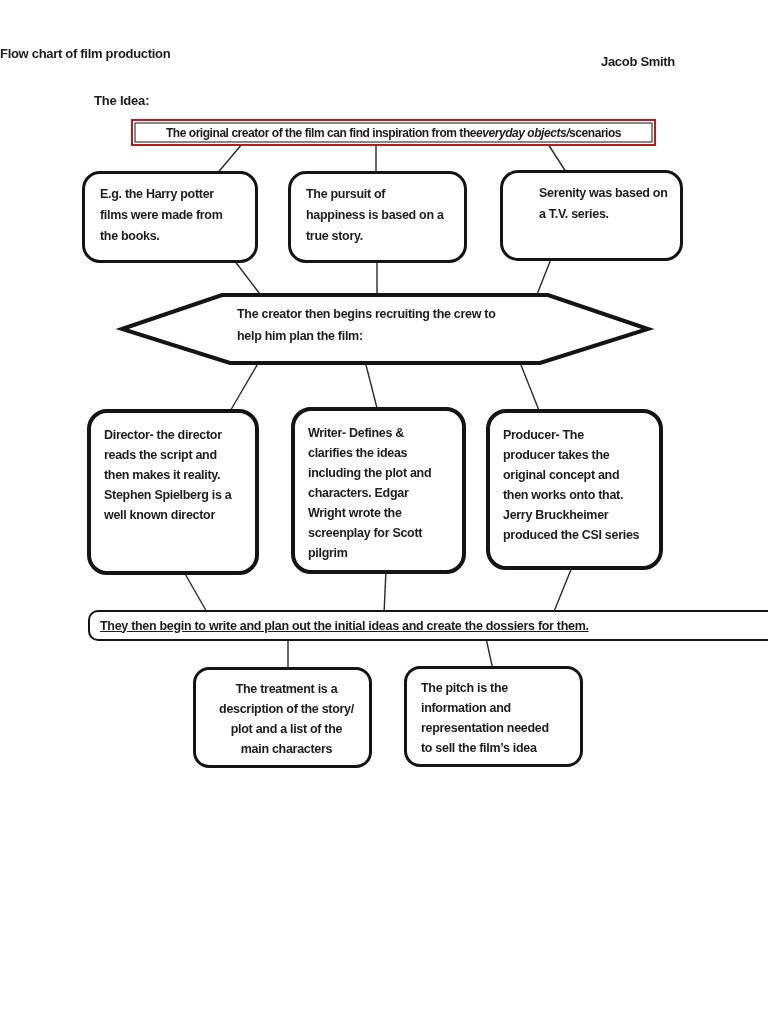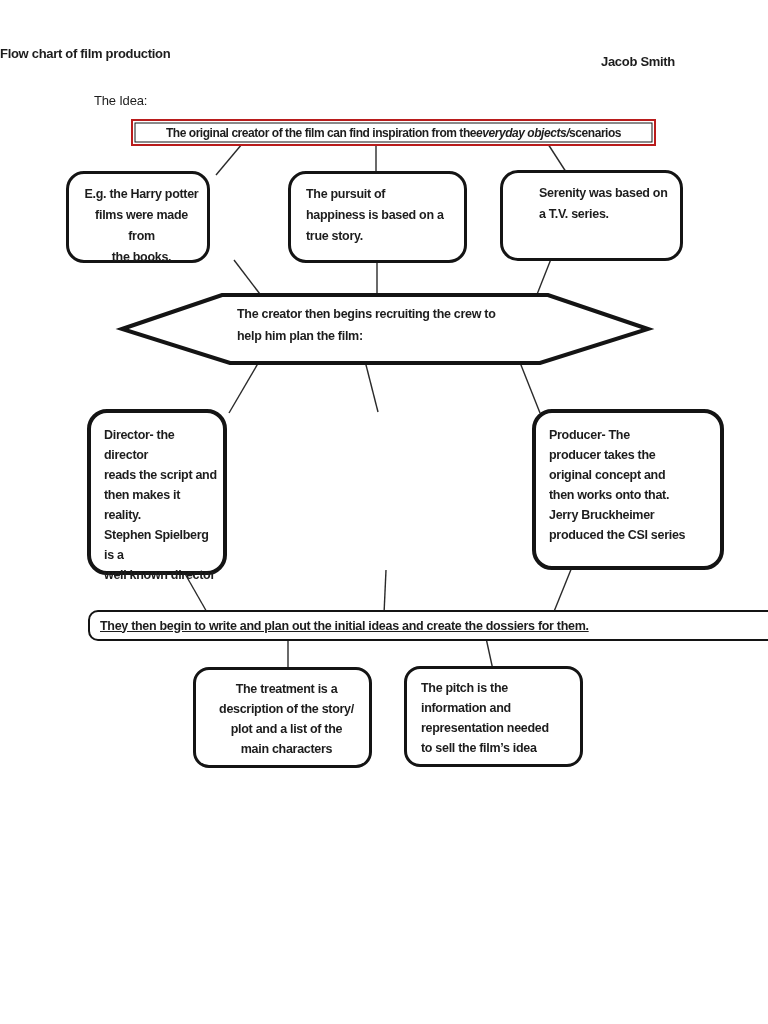--- a/index.html
+++ b/index.html
@@ -18,21 +18,21 @@
     left:0;top:46px;width:768px;
     text-align:left;
     font-size:13px;font-weight:700;letter-spacing:-0.3px;
   }
   .author{
     top:46px;right:93px;
     font-size:13px;font-weight:700;letter-spacing:-0.3px;margin-top:8px;
   }
   .idea-label{
     left:94px;top:93px;
-    font-size:13px;font-weight:400;letter-spacing:-0.2px;text-align:center;
+    font-size:13px;font-weight:700;letter-spacing:-0.2px;text-align:center;
   }
 
   .banner{
     left:131px;top:119px;width:525px;height:27px;
     box-sizing:border-box;
     background:#fff;
     border:2px solid #b91c1c;
     box-shadow:inset 0 0 0 1.5px #ffffff, inset 0 0 0 2.5px #141414;
     display:flex;align-items:center;justify-content:center;
     font-size:12px;font-weight:700;letter-spacing:-0.45px;
@@ -63,26 +63,26 @@
     box-sizing:border-box;
     background:#fff;border:2px solid #141414;border-radius:10px;
     display:flex;align-items:center;
     padding-left:10px;
     font-size:12.5px;font-weight:700;letter-spacing:-0.3px;
     white-space:nowrap;
     text-decoration:underline;
   }
 
   
-  #insp-1{left:66px;top:171px;width:144px;height:92px;text-align:center;}
+  #insp-1{left:82px;top:171px;width:176px;height:92px;}
   #insp-2{left:288px;top:171px;width:179px;height:92px;}
   #insp-3{left:500px;top:170px;width:183px;height:91px;padding-left:36px;}
-  #role-1{left:87px;top:409px;width:140px;height:166px;}
+  #role-1{left:87px;top:409px;width:172px;height:166px;}
   #role-2{left:291px;top:407px;width:175px;height:167px;}
-  #role-3{left:532px;top:409px;width:192px;height:161px;}
+  #role-3{left:486px;top:409px;width:177px;height:161px;}
   #doc-1{left:193px;top:667px;width:179px;height:101px;text-align:center;}
   #doc-2{left:404px;top:666px;width:179px;height:101px;}
 </style>
 </head>
 <body>
 
 <div id="page">
 
   <svg id="diagram-svg" viewBox="0 0 768 1024" xmlns="http://www.w3.org/2000/svg">
     <g stroke="#2a2a2a" stroke-width="1.4">
@@ -129,20 +129,27 @@
 a T.V. series.</div>
 
   <div class="abs hex-text">The creator then begins recruiting the crew to
 help him plan the film:</div>
 
   <div id="role-1" class="abs node mid">Director- the director
 reads the script and
 then makes it reality.
 Stephen Spielberg is a
 well known director</div>
+  <div id="role-2" class="abs node mid">Writer- Defines &amp;
+clarifies the ideas
+including the plot and
+characters. Edgar
+Wright wrote the
+screenplay for Scott
+pilgrim</div>
   <div id="role-3" class="abs node mid">Producer- The
 producer takes the
 original concept and
 then works onto that.
 Jerry Bruckheimer
 produced the CSI series</div>
 
   <div class="abs band">They then begin to write and plan out the initial ideas and create the dossiers for them.</div>
 
   <div id="doc-1" class="abs node doc">The treatment is a

